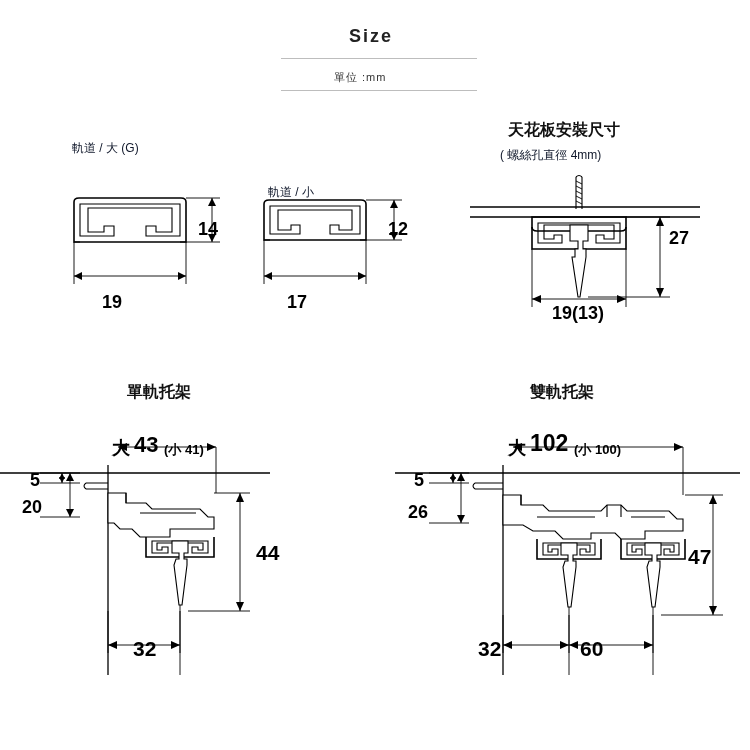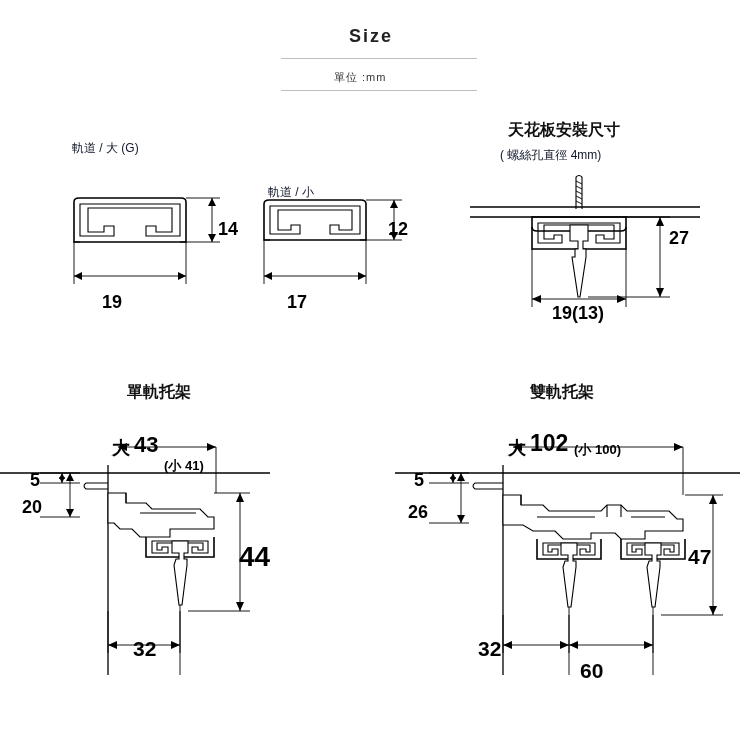--- a/index.html
+++ b/index.html
@@ -50,21 +50,21 @@
     <path class="ln-thin" d="M152,18 L152,62"></path>
     <path d="M152,18 l-4,8 l8,0 z" fill="#000"></path>
     <path d="M152,62 l-4,-8 l8,0 z" fill="#000"></path>
 
     <path class="ln-thin" d="M14,62 L14,104 M126,62 L126,104"></path>
     <path class="ln-thin" d="M14,96 L126,96"></path>
     <path d="M14,96 l8,-4 l0,8 z" fill="#000"></path>
     <path d="M126,96 l-8,-4 l0,8 z" fill="#000"></path>
   </svg>
 
-  <div class="abs dim" style="left:198px;top:219px;margin-left:20px;">14</div>
+  <div class="abs dim" style="left:198px;top:219px;">14</div>
   <div class="abs dim" style="left:102px;top:292px;">19</div>
 
   <div class="abs caption" style="left:268px;top:140px;margin-top:44px;">軌道 / 小</div>
 
   <svg class="abs" style="left:250px;top:180px;" width="170" height="130" viewBox="0 0 170 130">
     <path class="ln-th" d="M14,34 L14,24 Q14,20 19,20 L111,20 Q116,20 116,24 L116,34 L116,60 L14,60 Z"></path>
     <path class="ln" d="M20,26 L20,54 L50,54 L50,45 L41,45 L41,50 L28,50 L28,30 L102,30 L102,50 L89,50 L89,45 L80,45 L80,54 L110,54 L110,26 Z"></path>
     <path class="ln" d="M14,60 L20,60 M110,60 L116,60"></path>
 
     <path class="ln-thin" d="M116,20 L152,20 M116,60 L152,60"></path>
@@ -153,24 +153,24 @@
     <path d="M240,186 l-4,-9 l8,0 z" fill="#000"></path>
 
     <path class="ln-thin" d="M108,186 L108,228 M180,186 L180,228"></path>
     <path class="ln-thin" d="M108,220 L180,220"></path>
     <path d="M108,220 l9,-4 l0,8 z" fill="#000"></path>
     <path d="M180,220 l-9,-4 l0,8 z" fill="#000"></path>
   </svg>
 
   <div class="abs dim" style="left:112px;top:436px;">大</div>
   <div class="abs dim" style="left:134px;top:432px;font-size:22px;">43</div>
-  <div class="abs dim-s" style="left:164px;top:441px;margin-top:16px;">(小 41)</div>
+  <div class="abs dim-s" style="left:164px;top:441px;">(小 41)</div>
   <div class="abs dim" style="left:30px;top:470px;">5</div>
   <div class="abs dim" style="left:22px;top:497px;">20</div>
-  <div class="abs dim" style="left:239px;top:541px;font-size:28px;">44</div>
+  <div class="abs dim" style="left:256px;top:541px;font-size:21px;">44</div>
   <div class="abs dim" style="left:133px;top:637px;font-size:21px;">32</div>
 
   <div class="abs caption-b" style="left:530px;top:382px;">雙軌托架</div>
 
   <svg class="abs" style="left:395px;top:425px;" width="355" height="260" viewBox="0 0 355 260">
 
     <path class="wall" d="M0,48 L345,48"></path>
     <path class="wall" d="M108,40 L108,250"></path>
 
     <path class="ln-thin" d="M118,22 L288,22"></path>
@@ -217,15 +217,15 @@
     <path d="M258,220 l-9,-4 l0,8 z" fill="#000"></path>
   </svg>
 
   <div class="abs dim" style="left:508px;top:436px;">大</div>
   <div class="abs dim" style="left:530px;top:430px;font-size:23px;">102</div>
   <div class="abs dim-s" style="left:574px;top:441px;">(小 100)</div>
   <div class="abs dim" style="left:414px;top:470px;">5</div>
   <div class="abs dim" style="left:408px;top:502px;">26</div>
   <div class="abs dim" style="left:688px;top:545px;font-size:21px;">47</div>
   <div class="abs dim" style="left:478px;top:637px;font-size:21px;">32</div>
-  <div class="abs dim" style="left:580px;top:637px;font-size:21px;margin-top:22px;">60</div>
+  <div class="abs dim" style="left:580px;top:637px;font-size:21px;">60</div>
 
 </div>
 
 </body></html>

